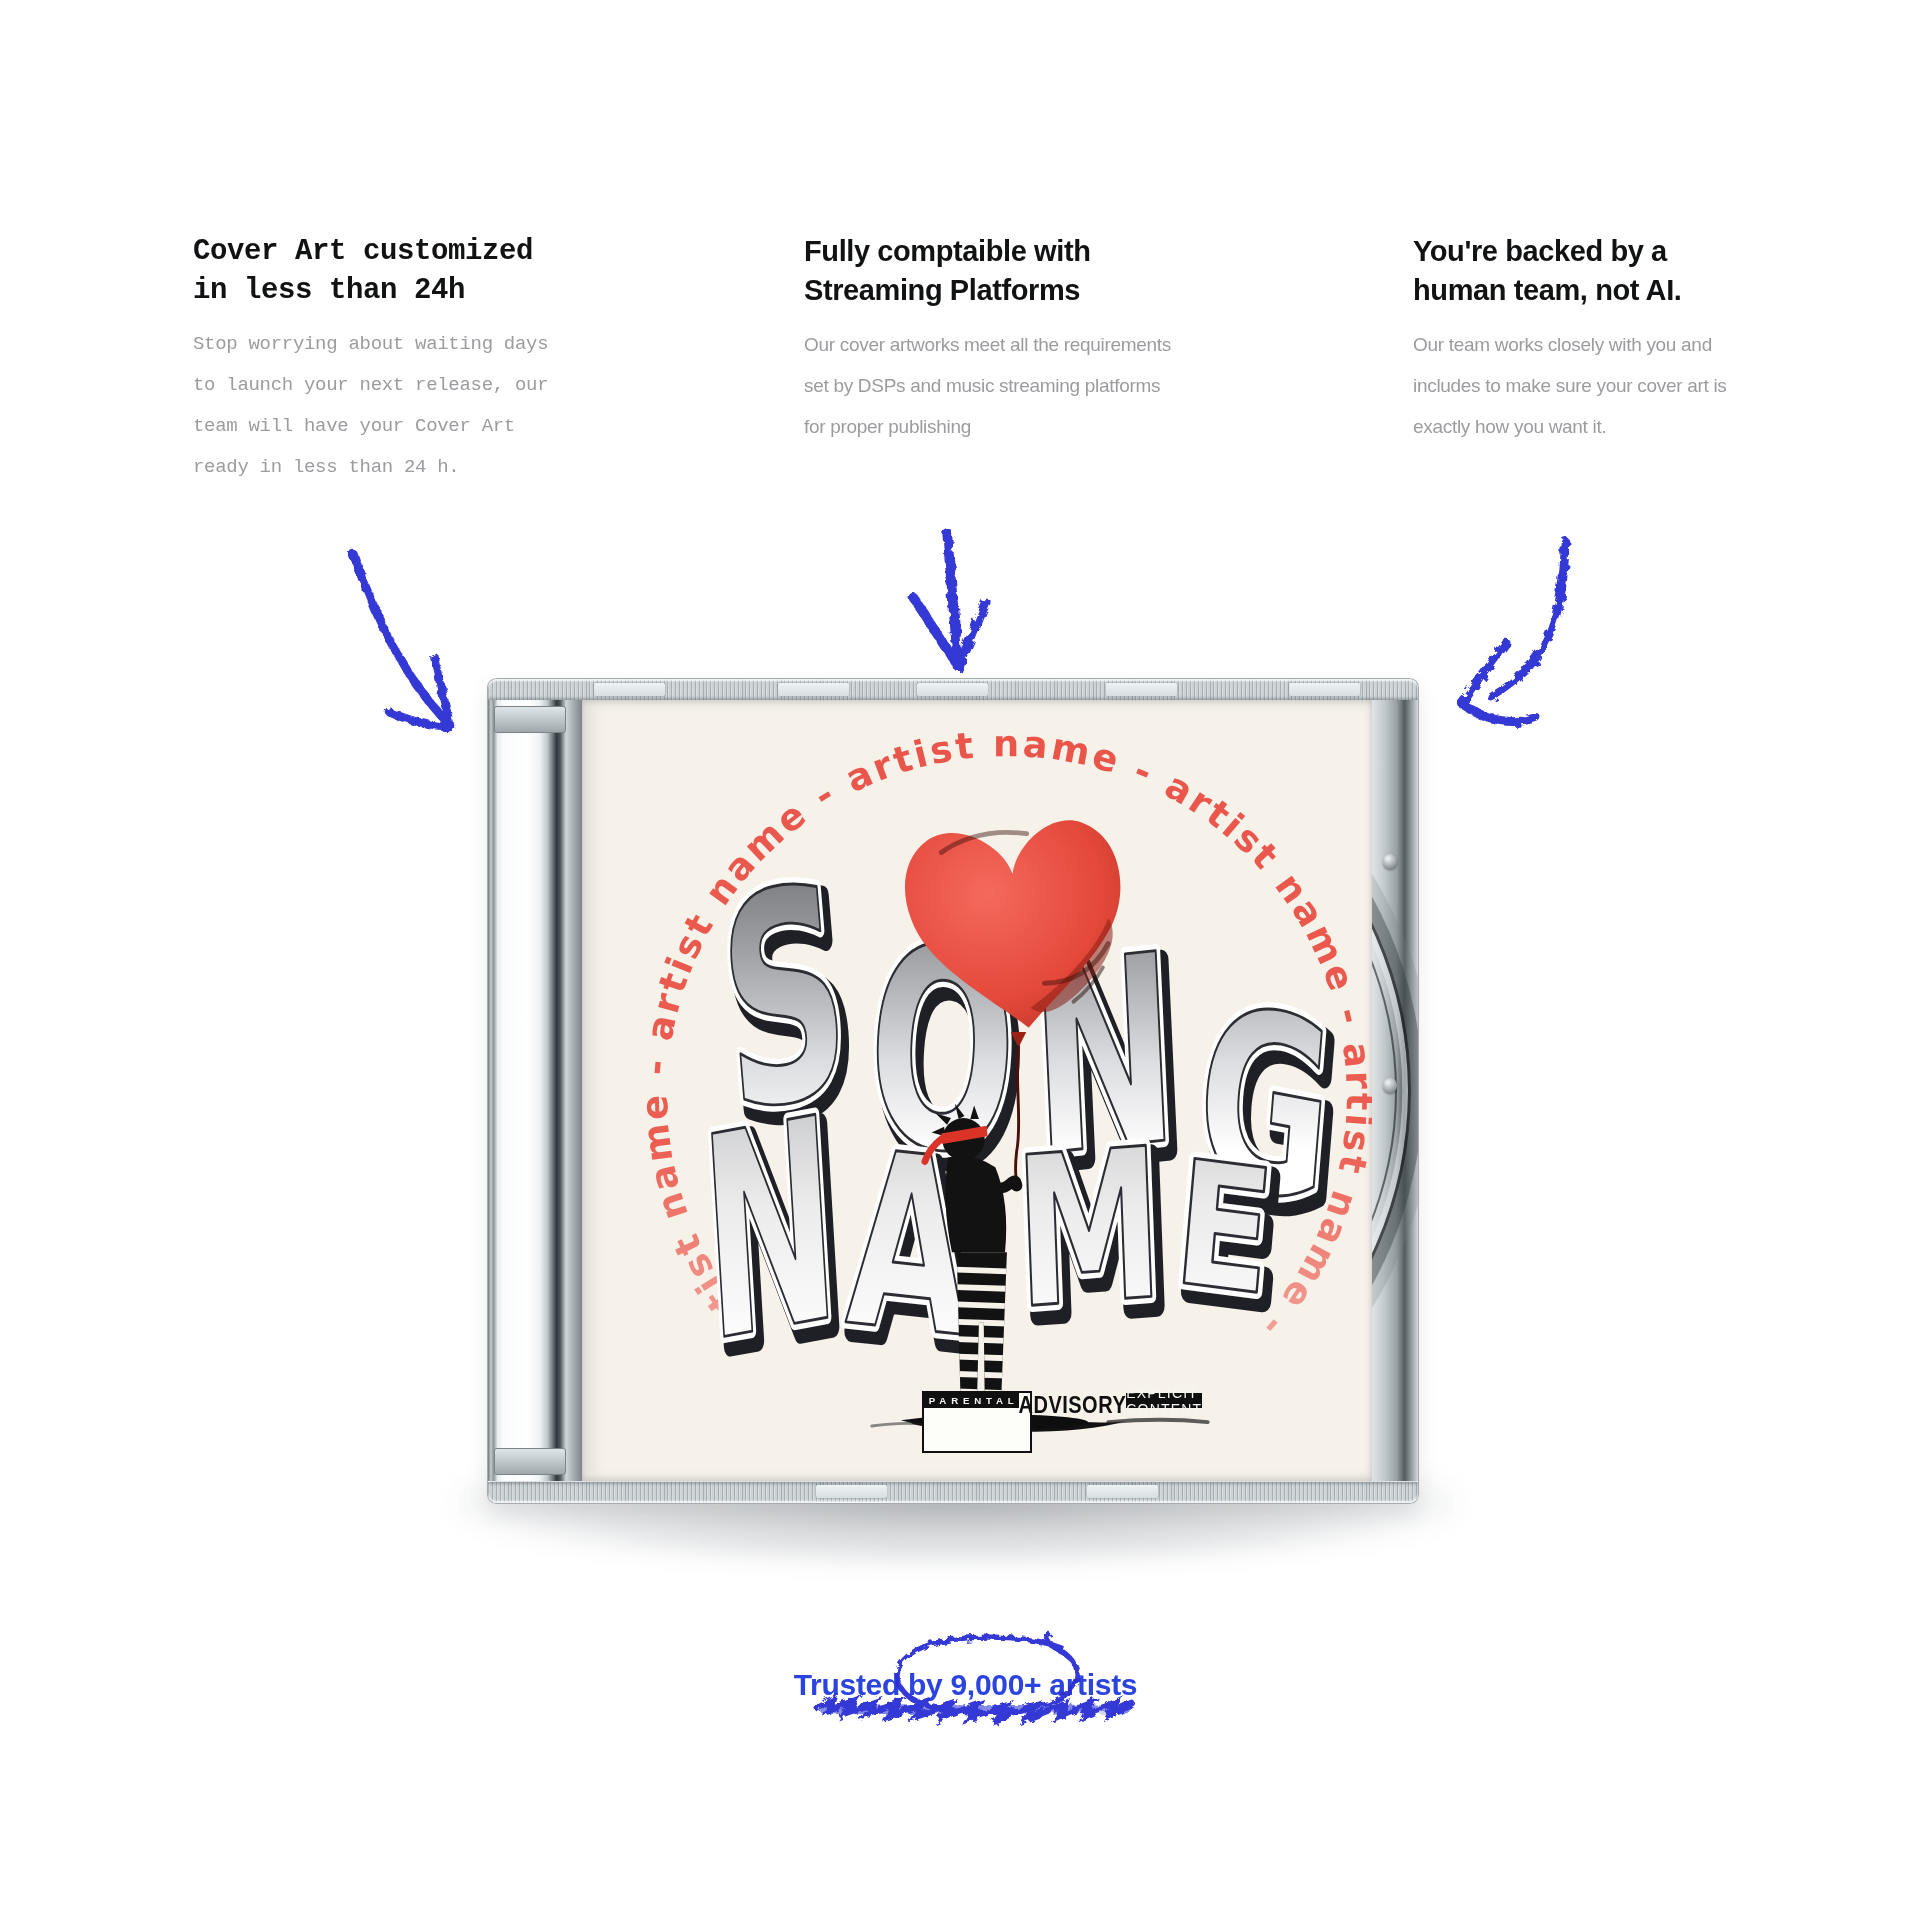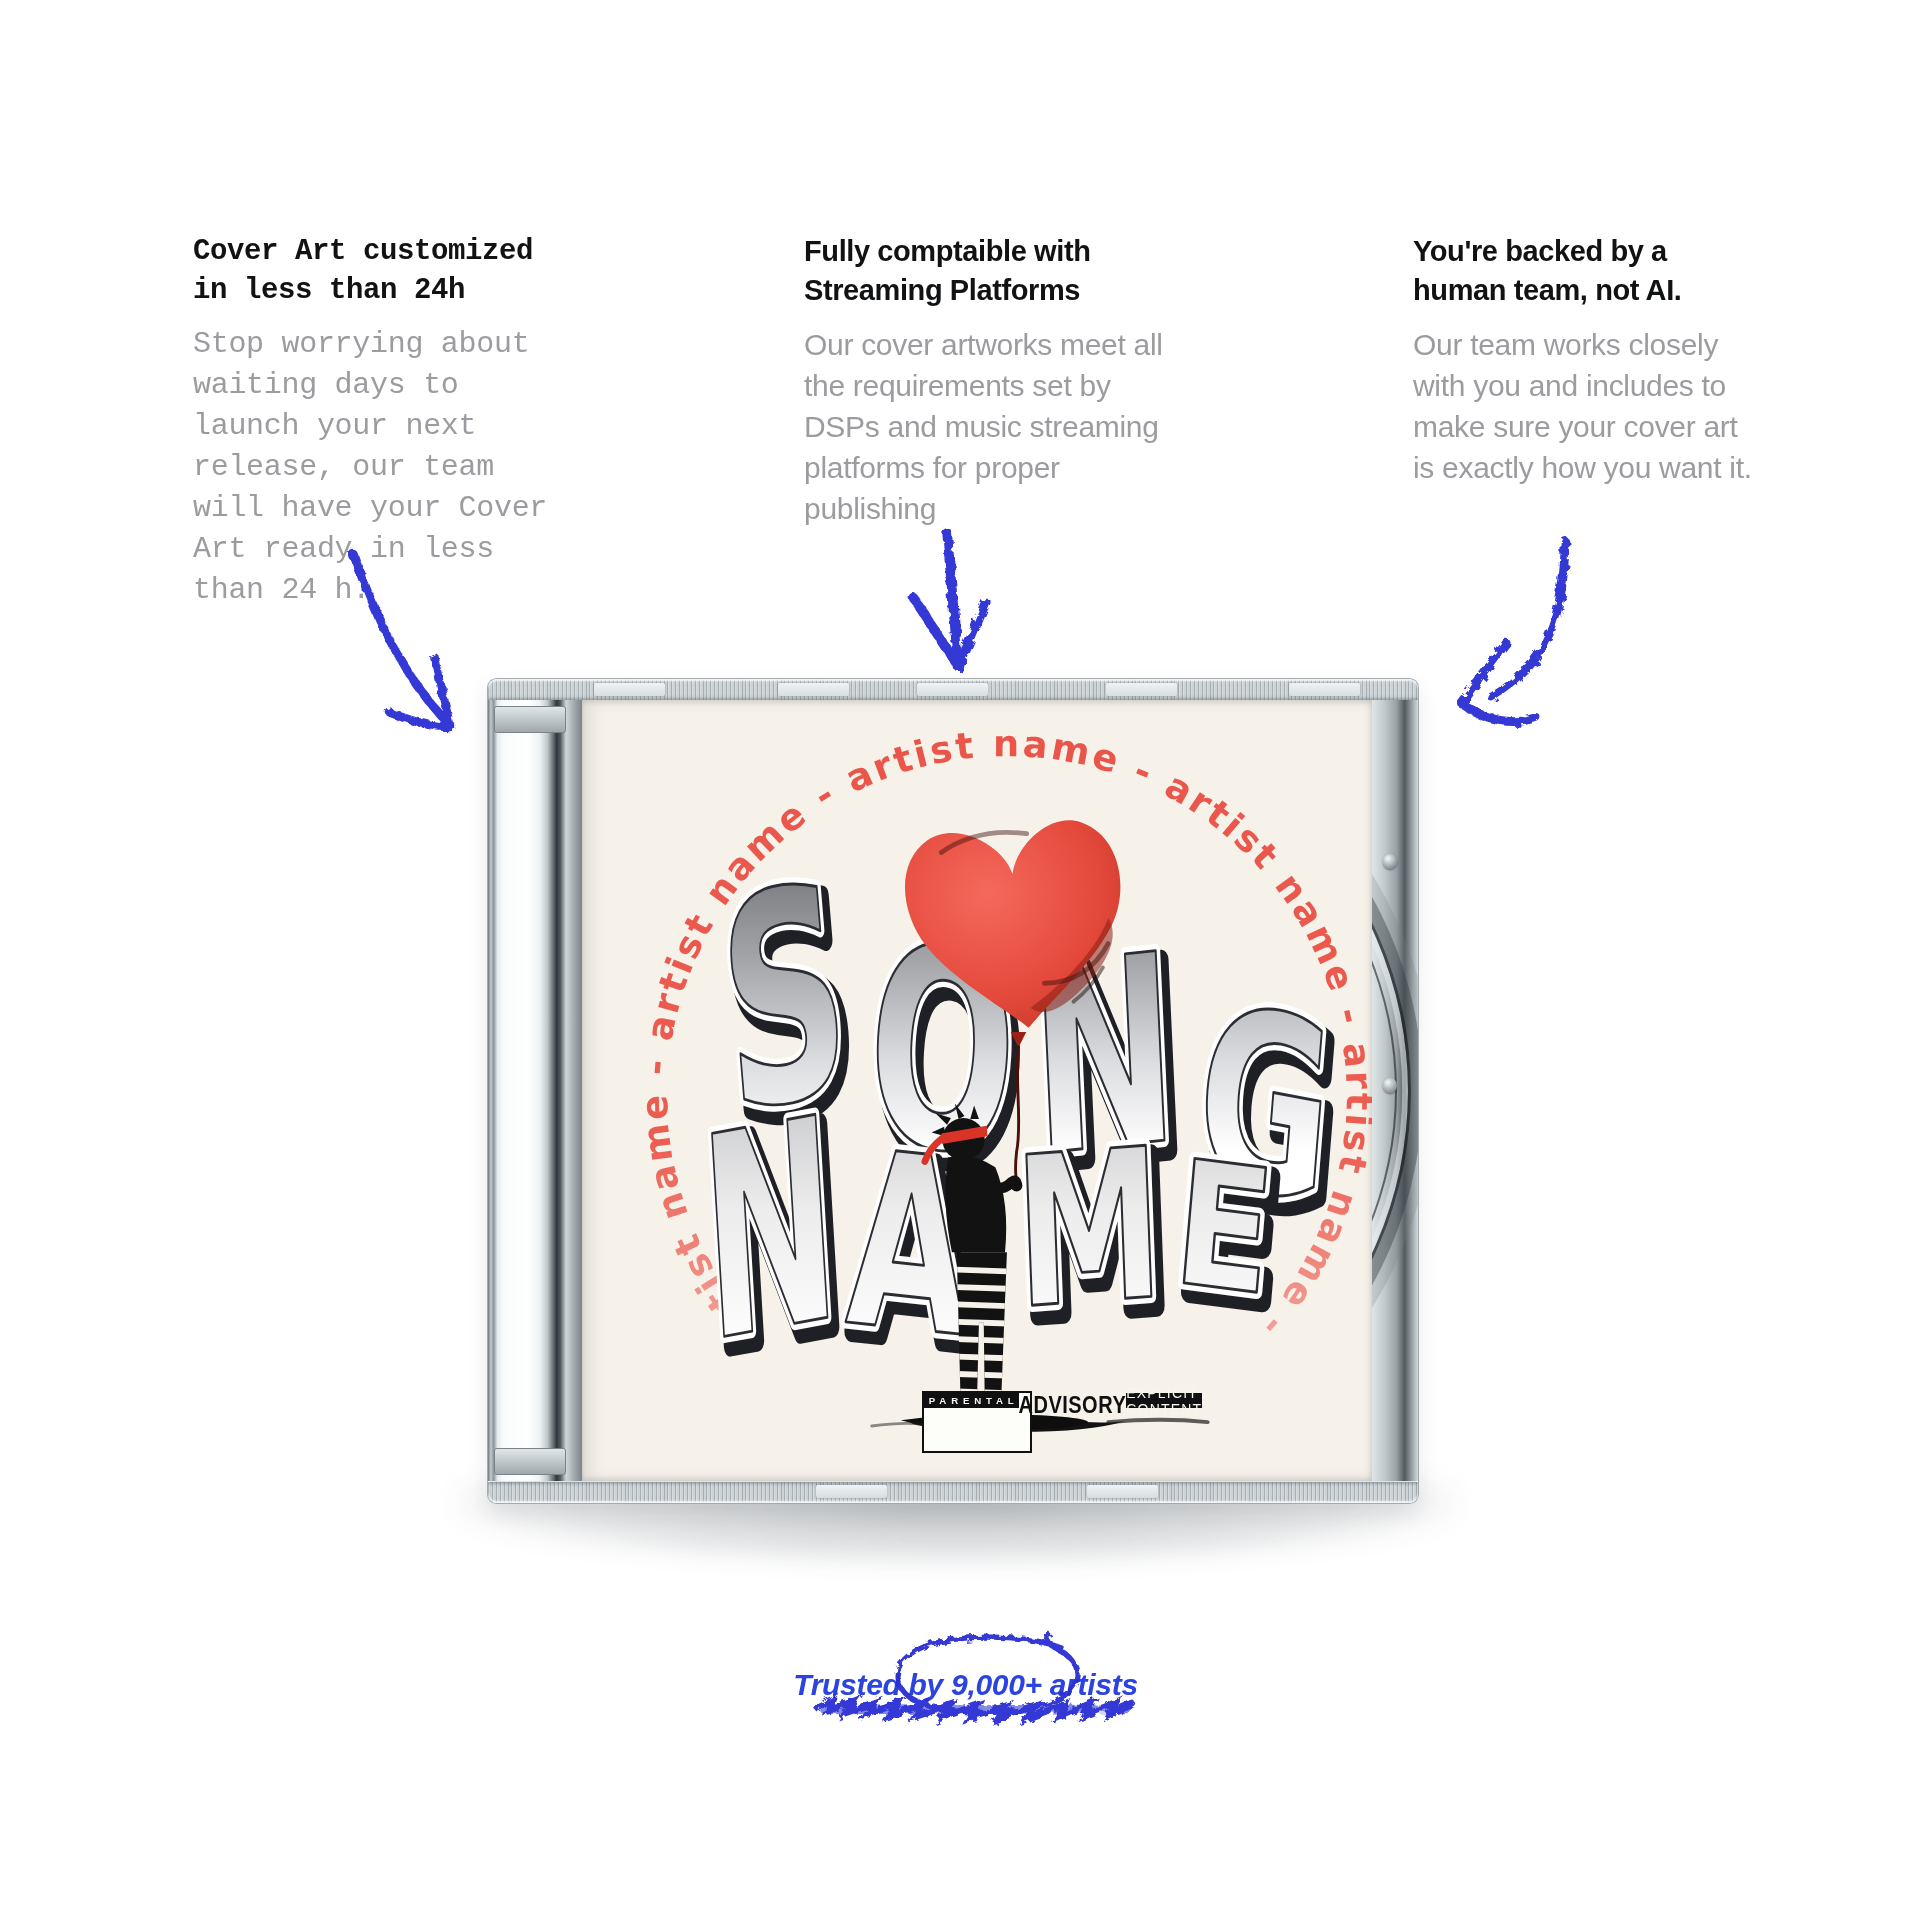--- a/index.html
+++ b/index.html
@@ -4,30 +4,30 @@
 <style>
   html,body{margin:0;padding:0;background:#ffffff;}
   body{width:1931px;height:1931px;position:relative;overflow:hidden;
        font-family:"Liberation Sans",sans-serif;}
   .page{position:absolute;inset:0;}
 
   
   .feature{position:absolute;top:232px;width:378px;}
   .feature h3{margin:0;font-size:29px;line-height:39px;font-weight:700;
       color:#111214;letter-spacing:-0.4px;}
-  .feature p{margin:13.5px 0 0 0;font-size:30px;line-height:41px;
+  .feature p{margin:13.5px 0 0 0;font-size:19px;line-height:41px;
       color:#9c9ca0;letter-spacing:-0.3px;}
   .feature-1{left:193px;max-width:359px;font-family:Liberation Mono, monospace;}
   .feature-2{left:804px;max-width:367px;}
   .feature-3{left:1413px;max-width:348px;}
 
   
   .trust{position:absolute;left:0;top:1668px;width:1931px;text-align:center;
       font-size:30px;font-weight:700;letter-spacing:-0.3px;color:#2b43df;}
-  .trust span{position:relative;z-index:2;font-style:italic;}
+  .trust span{position:relative;z-index:2;}
 
   
   .case-shadow{position:absolute;left:454px;top:1460px;width:1004px;height:106px;
       background:radial-gradient(ellipse at 50% 40%,rgba(35,45,55,0.30),rgba(35,45,55,0.12) 55%,transparent 75%);
       filter:blur(9.7px);}
   .case{position:absolute;left:488px;top:679px;width:930px;height:824px;
       border-radius:8.7px;background:#dde3e6;
       box-shadow:inset 0 0 0 1.9px rgba(255,255,255,0.75),0 0 0 1px #a3abaf,
                  0 9.7px 21px rgba(30,40,50,0.10);}
   .rib{position:absolute;left:0;width:930px;height:21px;background:#ccd3d6;

